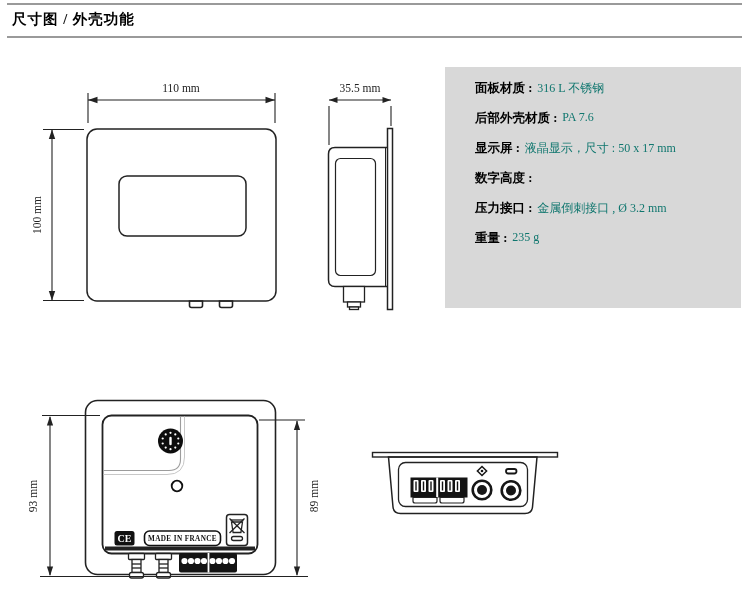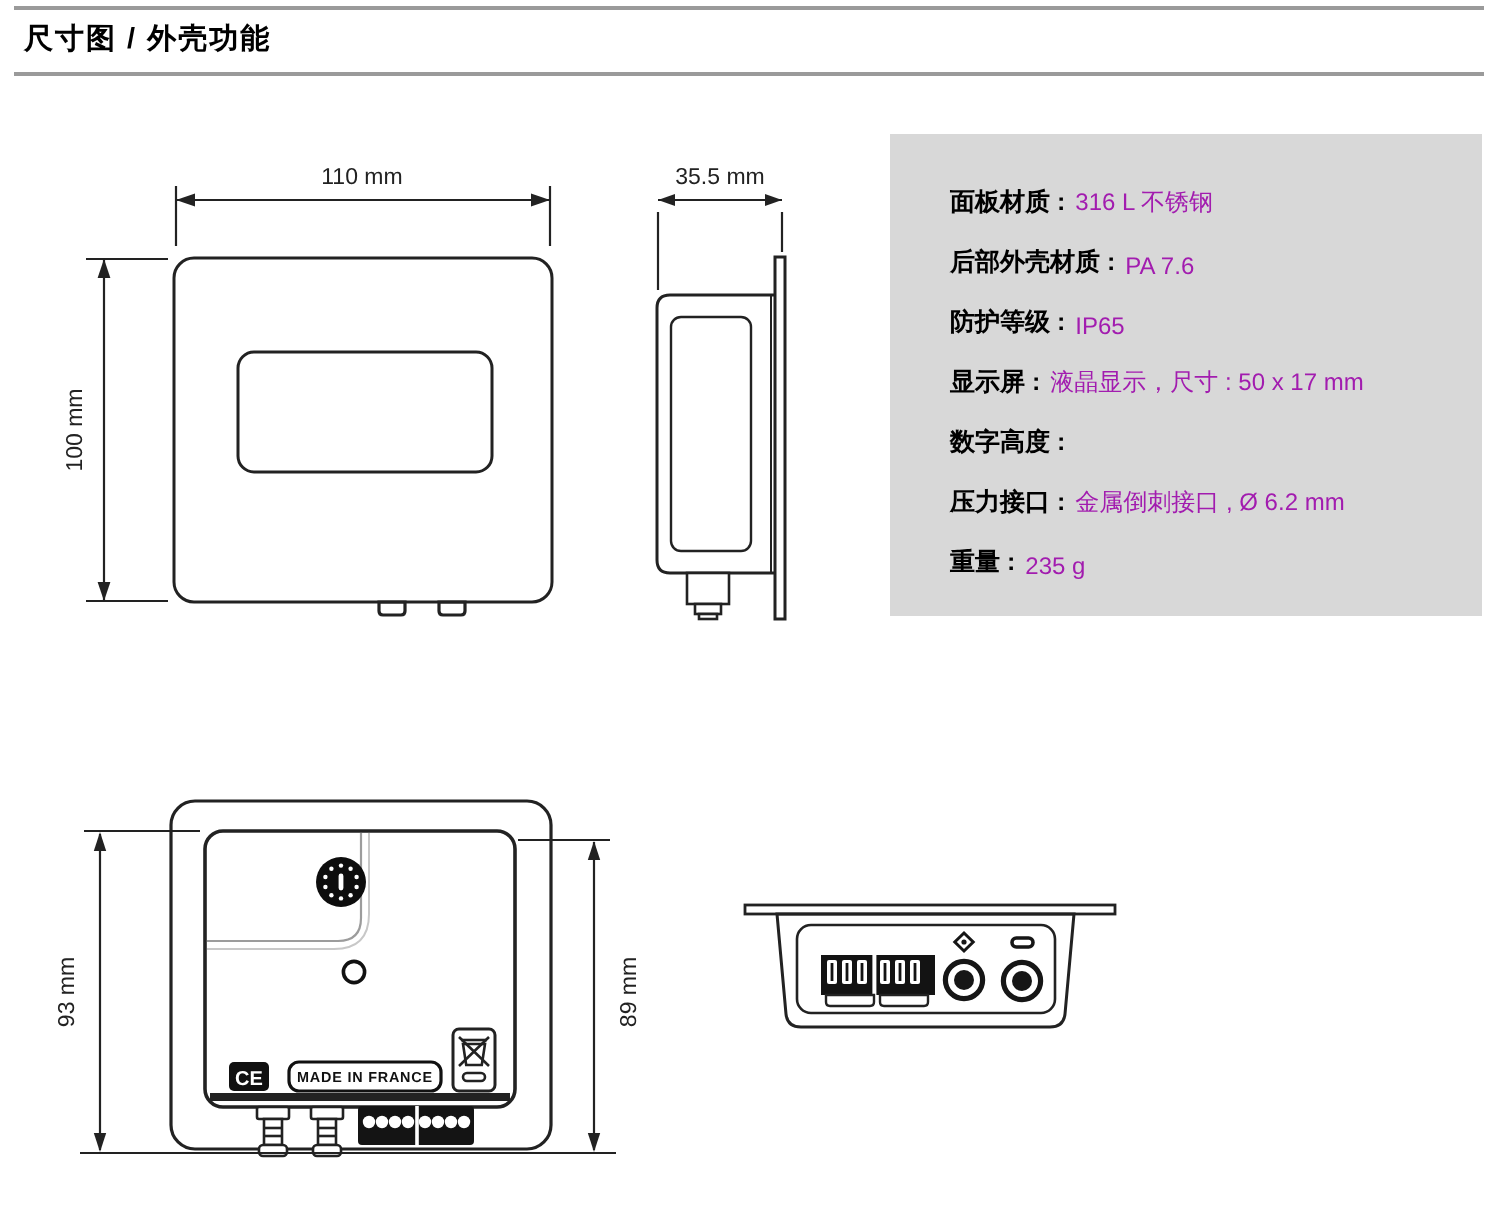--- a/index.html
+++ b/index.html
@@ -1,34 +1,34 @@
 <!DOCTYPE html>
 <html><head>
 <meta charset="utf-8">
 <style>
   html,body{margin:0;padding:0;background:#fff;}
   .page{
     position:relative;width:750px;height:614px;background:#ffffff;
-    font-family:Liberation Sans, sans-serif;overflow:hidden;color:#111;
+    font-family:Liberation Serif, serif;overflow:hidden;color:#111;
   }
   .rule{position:absolute;left:7px;right:8px;height:1.5px;background:#9a9a9a;}
   .rule.top{top:3px;}
   .rule.bottom{top:36px;}
   .page-title{
     position:absolute;left:12px;top:10px;font-size:14.5px;font-weight:bold;
     color:#000;letter-spacing:1px;white-space:nowrap;
   }
   svg.drawing{position:absolute;left:0;top:0;}
   .specs{
     position:absolute;left:445px;top:67px;width:296px;height:241px;
     background:#d8d8d8;box-sizing:border-box;padding:13px 8px 0 30px;
   }
-  .spec-row{height:30px;display:flex;align-items:flex-end;white-space:nowrap;}
+  .spec-row{height:30px;display:flex;align-items:flex-start;white-space:nowrap;}
   .spec-label{font-weight:bold;font-size:12.5px;color:#000;}
-  .spec-value{margin-left:5px;font-size:12px;color:#a21caf;}
+  .spec-value{margin-left:5px;font-size:12px;color:#0f766e;}
 </style>
 </head>
 <body>
 
 <div class="page">
 
   <div class="rule top"></div>
   <div class="page-title">尺寸图 / 外壳功能</div>
   <div class="rule bottom"></div>
 
@@ -213,33 +213,29 @@
   <div class="specs">
     <div class="spec-row">
       <span class="spec-label">面板材质 :</span>
       <span class="spec-value">316 L 不锈钢</span>
     </div>
     <div class="spec-row">
       <span class="spec-label">后部外壳材质 :</span>
       <span class="spec-value">PA 7.6</span>
     </div>
     <div class="spec-row">
-      <span class="spec-label">防护等级 :</span>
-      <span class="spec-value">IP65</span>
-    </div>
-    <div class="spec-row">
       <span class="spec-label">显示屏 :</span>
       <span class="spec-value">液晶显示，尺寸 : 50 x 17 mm</span>
     </div>
     <div class="spec-row">
       <span class="spec-label">数字高度 :</span>
     </div>
     <div class="spec-row">
       <span class="spec-label">压力接口 :</span>
-      <span class="spec-value">金属倒刺接口 , Ø 6.2 mm</span>
+      <span class="spec-value">金属倒刺接口 , Ø 3.2 mm</span>
     </div>
     <div class="spec-row">
       <span class="spec-label">重量 :</span>
       <span class="spec-value">235 g</span>
     </div>
   </div>
 
 </div>
 
 </body></html>

